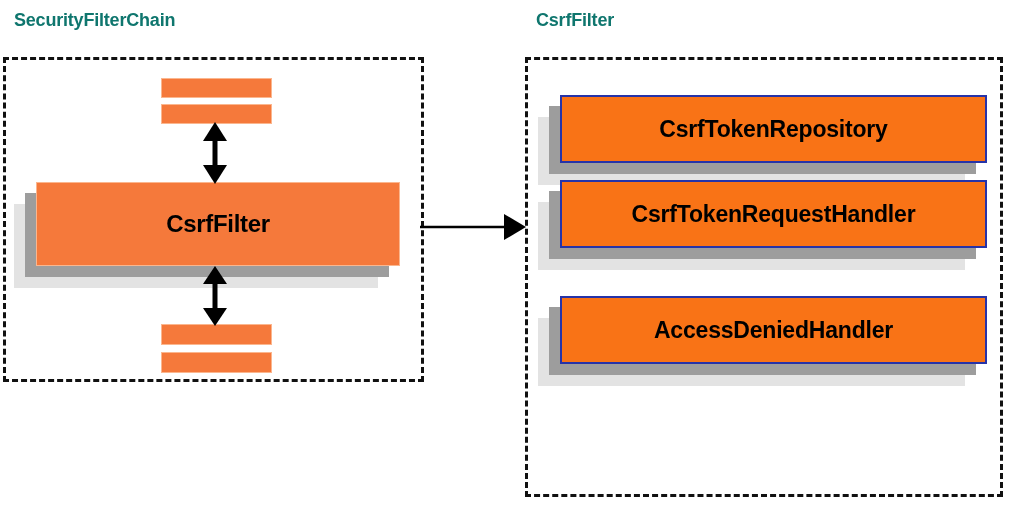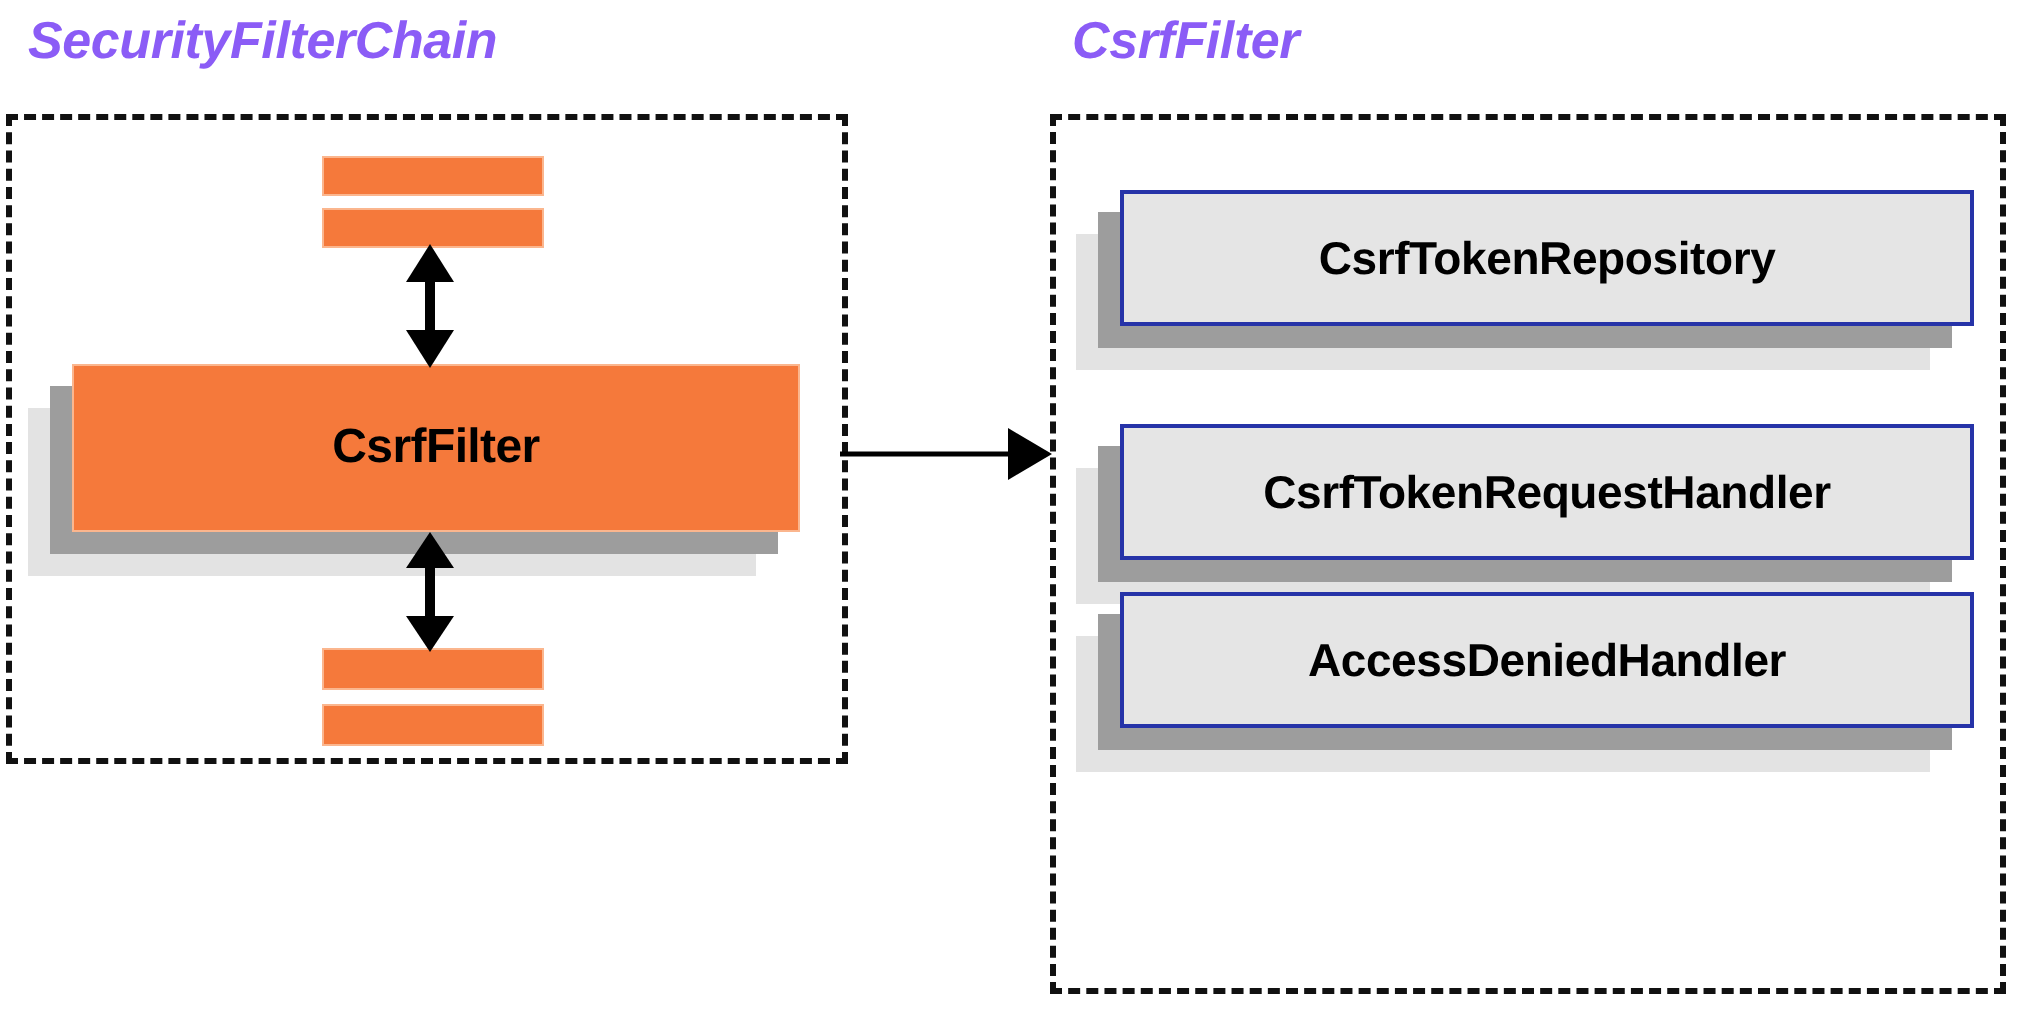--- a/index.html
+++ b/index.html
@@ -9,26 +9,25 @@
     font-family:"Liberation Sans", sans-serif;
     overflow:hidden;
     position:relative;
   }
   .stage{position:absolute;left:0;top:0;width:1010px;height:505px;}
 
   
   .panel-title{
     position:absolute;
     font-weight:bold;
-    font-size:26px;
+    font-size:18px;
     line-height:25px;
-    color:#8b5cf6;
+    color:#0f766e;
     white-space:nowrap;
     letter-spacing:-0.2px;
-    font-style:italic;
   }
   #title-left{left:14px;top:8px;}
   #title-right{left:536px;top:8px;}
 
   
   .dashed-panel{
     position:absolute;
     border:3px dashed #111111;
     box-sizing:border-box;
     background:transparent;
@@ -68,28 +67,28 @@
   
   #node-csrffilter{left:36px;top:182px;width:364px;height:84px;}
   #node-csrffilter .face{
     background:#f5793b;
     border:1px solid #fbb68e;
   }
   #node-csrffilter .face .label{font-size:24px;letter-spacing:-0.3px;}
 
   
   .node-blue .face{
-    background:#e5e5e5;
+    background:#f97316;
     border:2px solid #2633a8;
     text-align:center;
   }
   .node-blue .face .label{font-size:23px;letter-spacing:-0.2px;}
   .node-blue{left:560px;width:427px;height:68px;}
   #node-csrftokenrepository{top:95px;}
-  #node-csrftokenrequesthandler{top:212px;}
+  #node-csrftokenrequesthandler{top:180px;}
   #node-accessdeniedhandler{top:296px;border-radius:18px;}
   #node-requestmatcher{top:397px;}
 
   
   .bar{
     position:absolute;
     left:161px;width:111px;
     background:#f5793b;
     border:1px solid #fbb68e;
     box-sizing:border-box;

